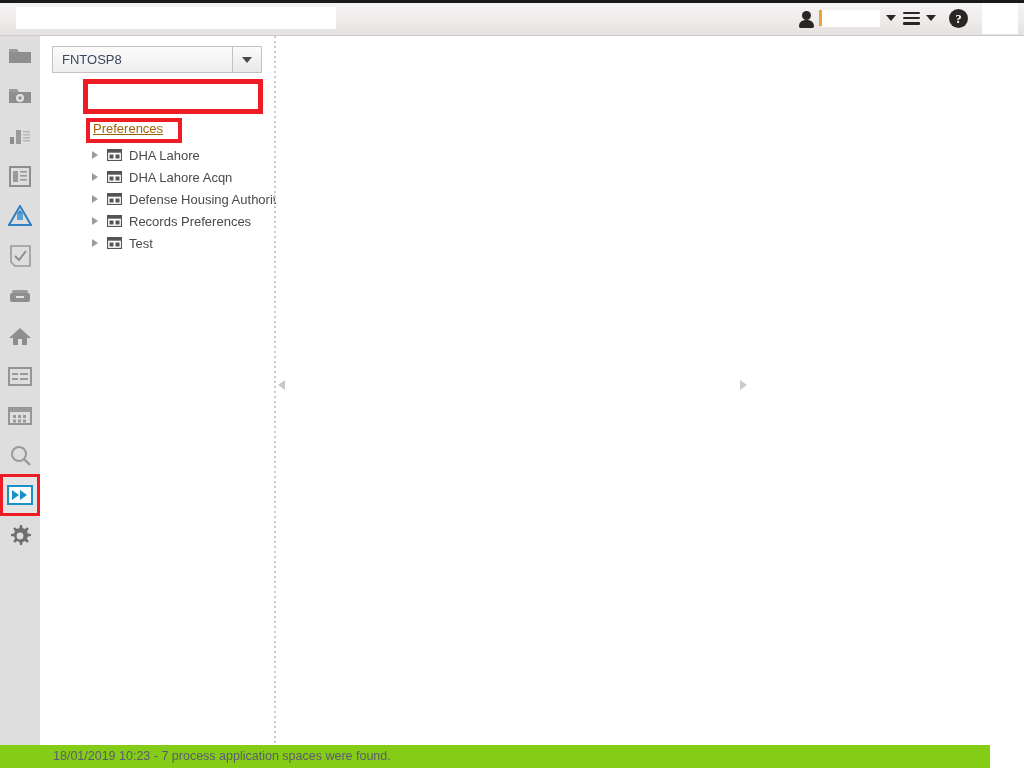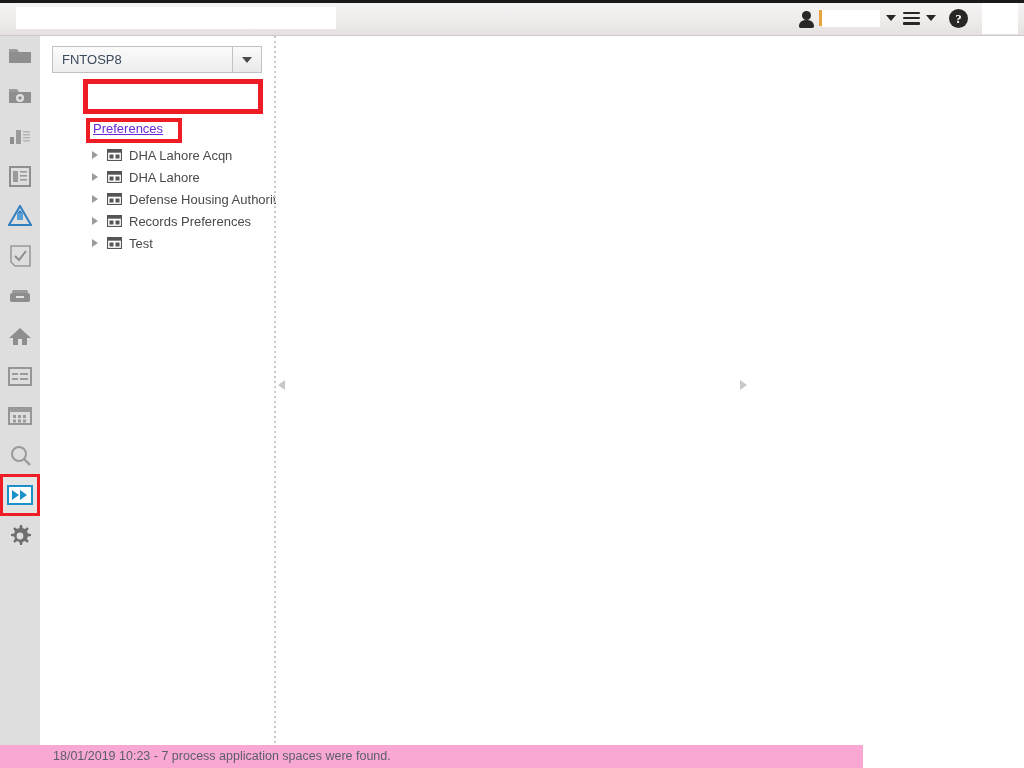--- a/index.html
+++ b/index.html
@@ -99,21 +99,21 @@
   .combo-btn .tri {
     width: 0; height: 0; border-left: 5px solid transparent; border-right: 5px solid transparent;
     border-top: 6px solid #4a4a4a;
   }
   .combo-redbox {
     position: absolute; left: 43px; top: 43px; width: 180px; height: 35px;
     border: 5px solid #ee1c25; pointer-events: none;
   }
   .prefs-link {
     position: absolute; left: 53px; top: 85px;
-    font-size: 13px; color: #6d28d9; font-family: "Liberation Sans", sans-serif;
+    font-size: 13px; color: #a16207; font-family: "Liberation Sans", sans-serif;
   }
   .prefs-redbox {
     position: absolute; left: 46px; top: 82px; width: 96px; height: 25px;
     border: 4px solid #ee1c25; pointer-events: none;
   }
   .tree { position: absolute; left: 0; top: 108px; width: 234px; }
   .tree-item {
     height: 22px; display: flex; align-items: center;
     padding-left: 52px; font-size: 13px; color: #4a4a4a;
   }
@@ -138,22 +138,22 @@
     position: absolute; left: 740px; top: 380px;
     width: 0; height: 0; border-top: 5px solid transparent; border-bottom: 5px solid transparent;
     border-left: 7px solid #c9c9c9;
   }
   .content-area {
     position: absolute; left: 276px; top: 36px; width: 748px; height: 709px; background: #ffffff;
   }
 
   
   .statusbar {
-    position: absolute; left: 0; top: 745px; width: 863px; height: 23px;
-    background: #f9a8d4;
+    position: absolute; left: 0; top: 745px; width: 990px; height: 23px;
+    background: #84cc16;
   }
   .status-text {
     position: absolute; left: 53px; top: 4px; font-size: 12.5px; color: #5c5c6e;
     font-family: "Liberation Sans", sans-serif;
   }
 </style>
 </head>
 <body>
 
 <div id="app">
@@ -343,33 +343,33 @@
       <div class="tree-item">
         <span class="tree-arrow"></span>
         <span class="tree-icon">
           <svg width="15" height="12" viewBox="0 0 15 12">
             <rect x="0.5" y="0.5" width="14" height="11" fill="#fff" stroke="#555" stroke-width="1.2"></rect>
             <rect x="0.5" y="0.5" width="14" height="3.2" fill="#555"></rect>
             <rect x="2.5" y="5.5" width="4" height="4" fill="#555"></rect>
             <rect x="8.5" y="5.5" width="4" height="4" fill="#555"></rect>
           </svg>
           </span>
-        <span class="tree-label">DHA Lahore Acqn</span>
+        <span class="tree-label">DHA Lahore</span>
       </div>
       <div class="tree-item">
         <span class="tree-arrow"></span>
         <span class="tree-icon">
           <svg width="15" height="12" viewBox="0 0 15 12">
             <rect x="0.5" y="0.5" width="14" height="11" fill="#fff" stroke="#555" stroke-width="1.2"></rect>
             <rect x="0.5" y="0.5" width="14" height="3.2" fill="#555"></rect>
             <rect x="2.5" y="5.5" width="4" height="4" fill="#555"></rect>
             <rect x="8.5" y="5.5" width="4" height="4" fill="#555"></rect>
           </svg>
           </span>
-        <span class="tree-label">DHA Lahore</span>
+        <span class="tree-label">DHA Lahore Acqn</span>
       </div>
       <div class="tree-item">
         <span class="tree-arrow"></span>
         <span class="tree-icon">
           <svg width="15" height="12" viewBox="0 0 15 12">
             <rect x="0.5" y="0.5" width="14" height="11" fill="#fff" stroke="#555" stroke-width="1.2"></rect>
             <rect x="0.5" y="0.5" width="14" height="3.2" fill="#555"></rect>
             <rect x="2.5" y="5.5" width="4" height="4" fill="#555"></rect>
             <rect x="8.5" y="5.5" width="4" height="4" fill="#555"></rect>
           </svg>

